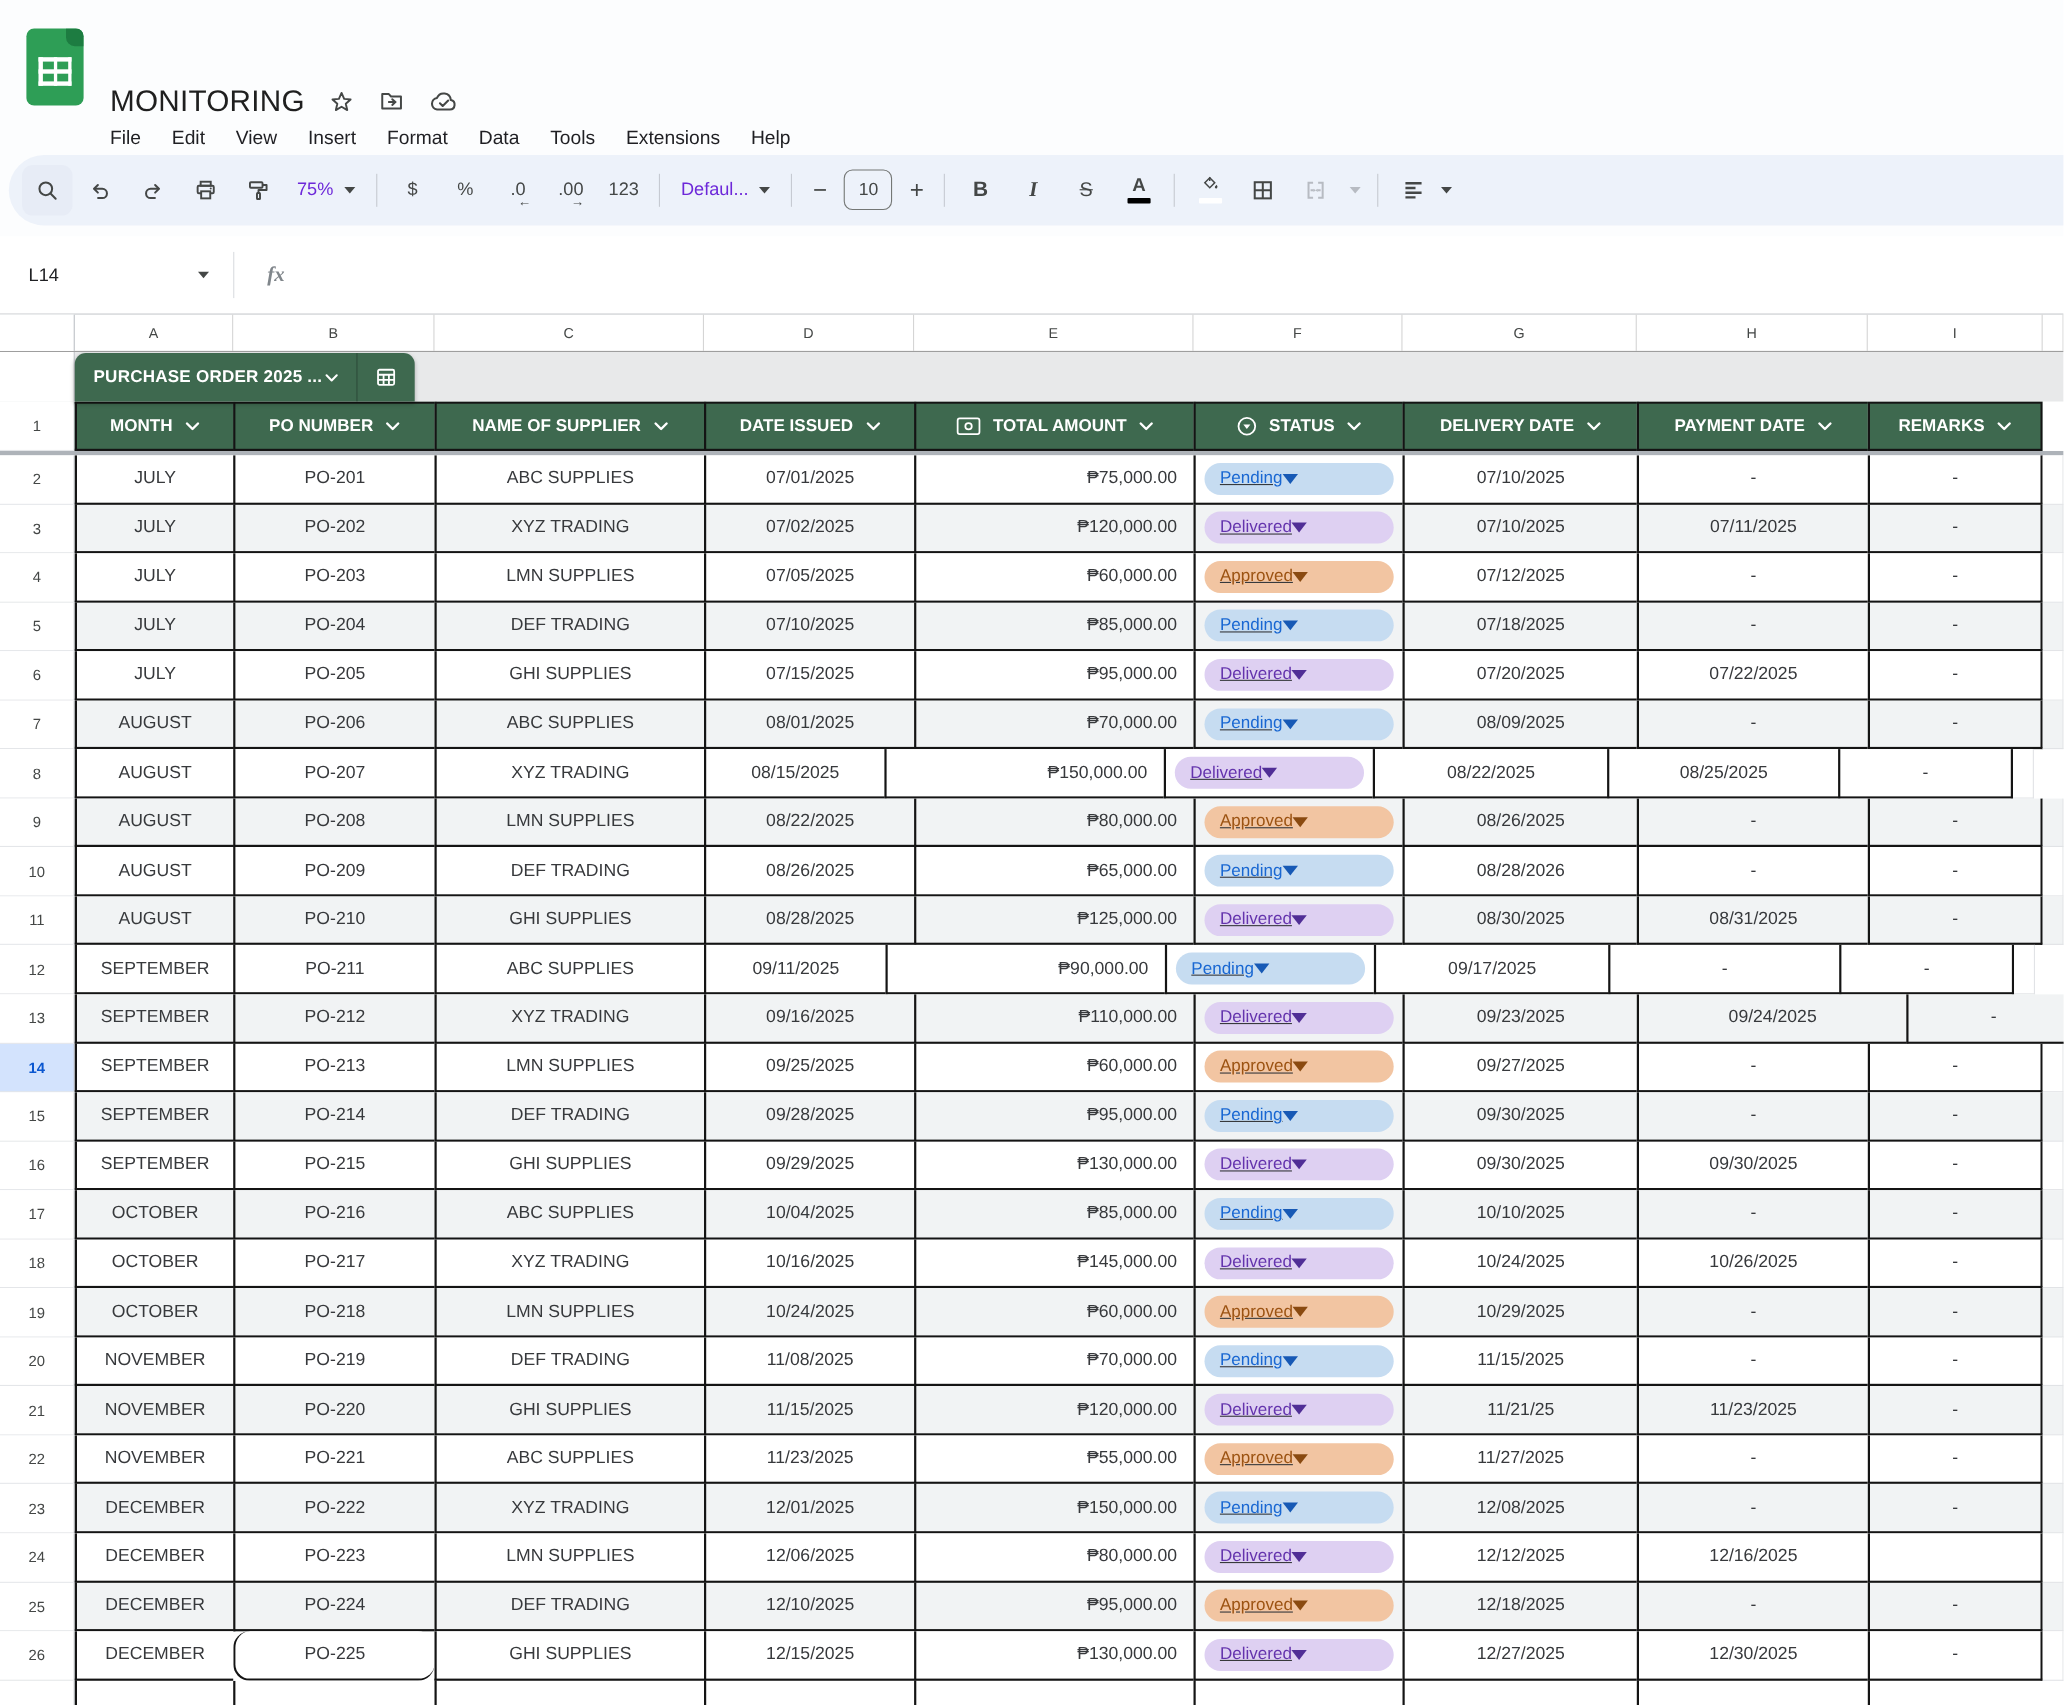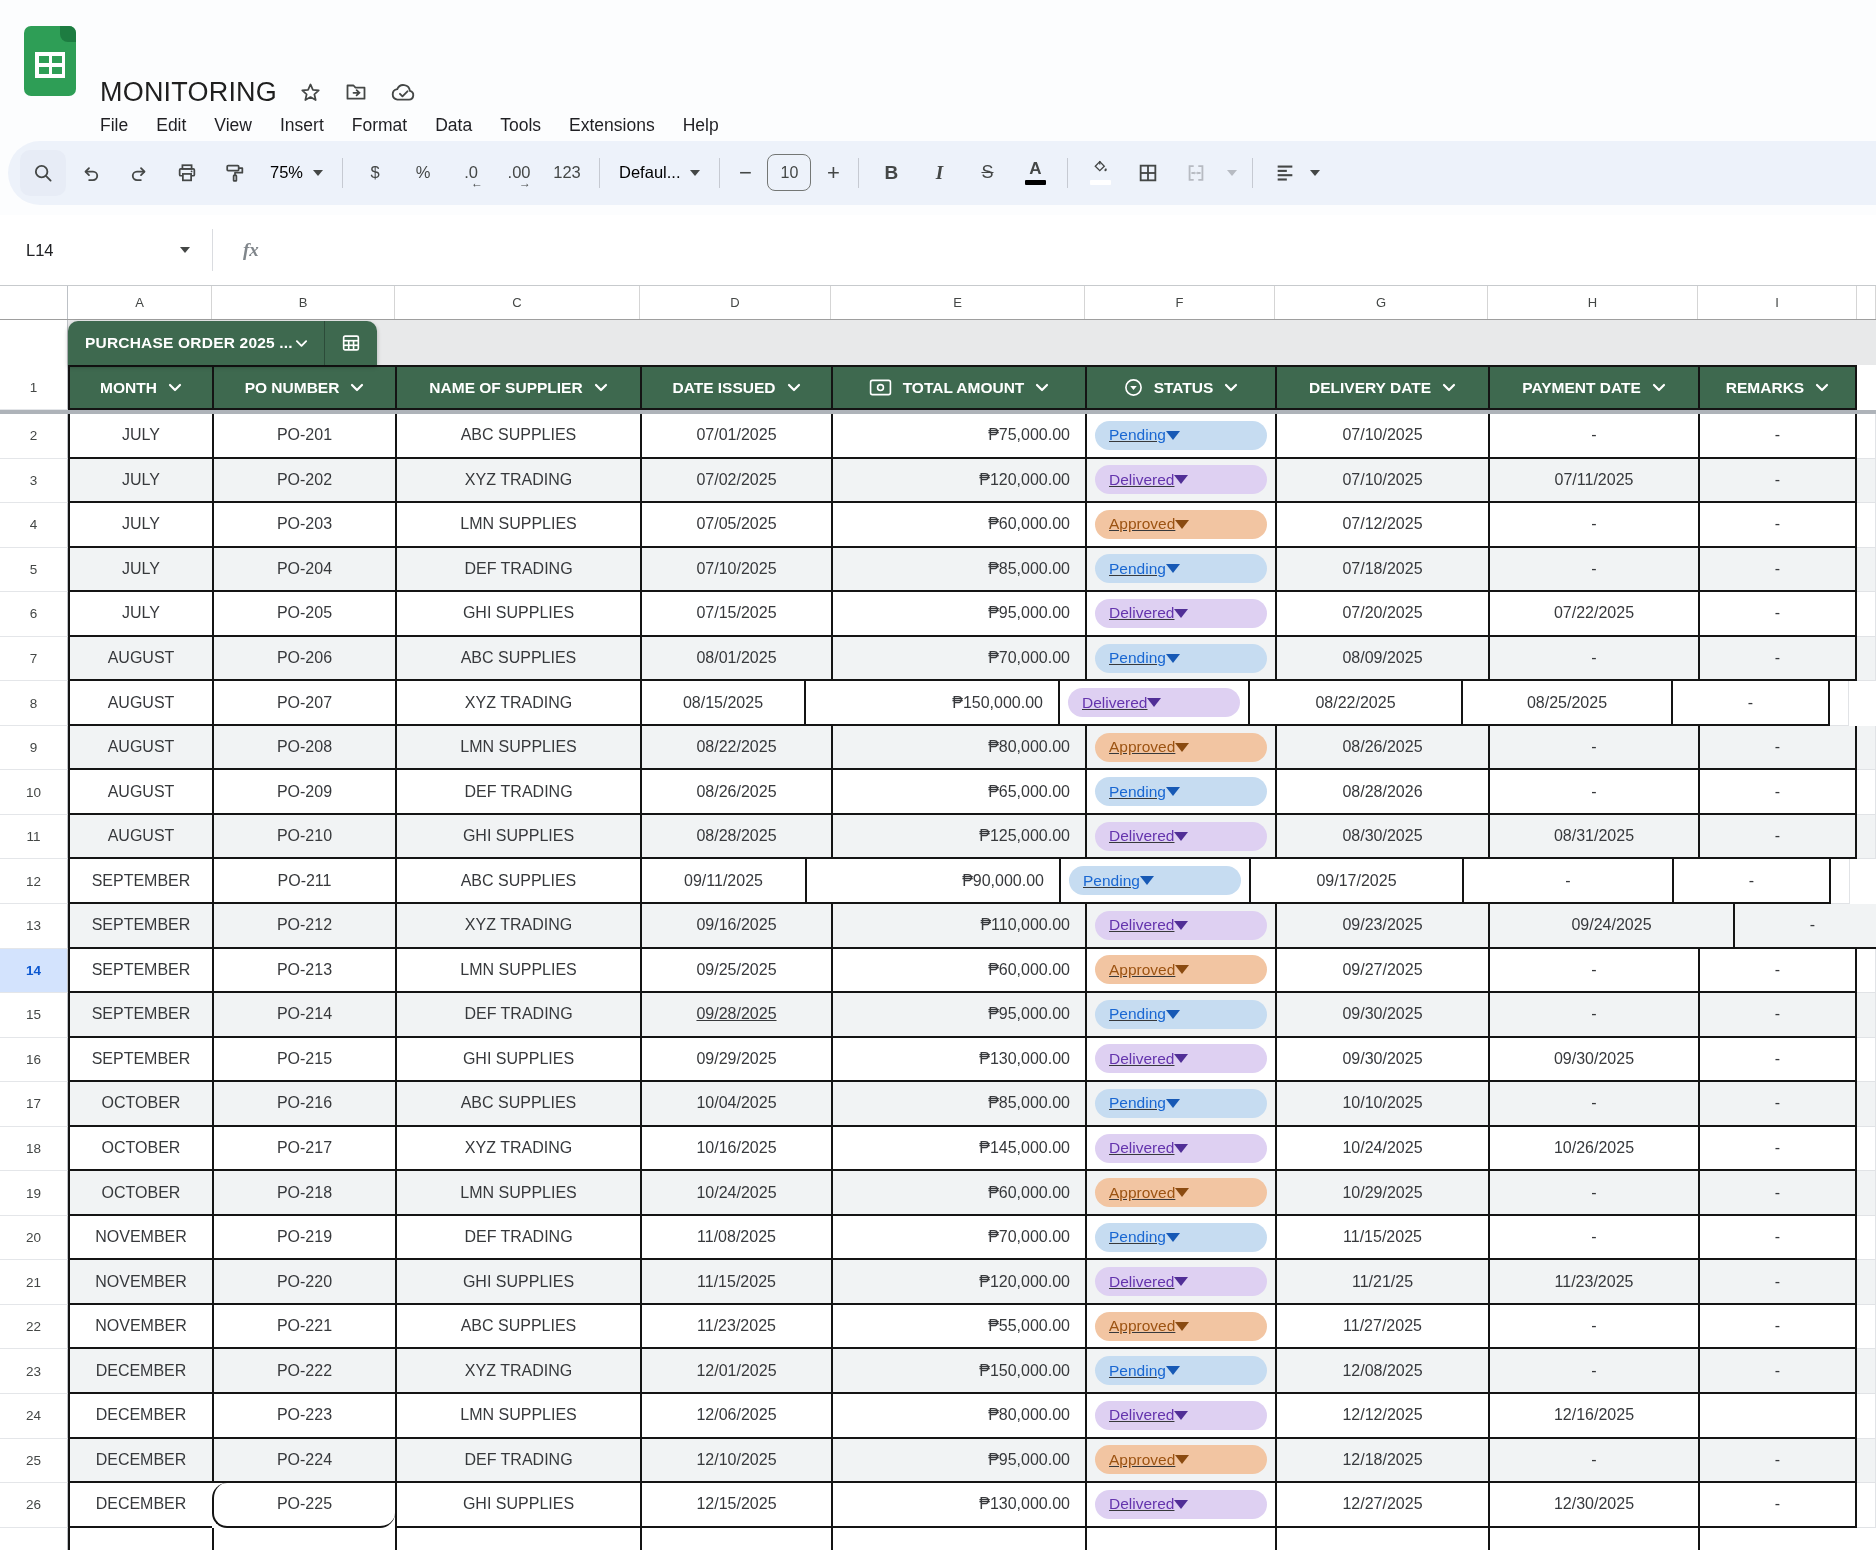--- a/index.html
+++ b/index.html
@@ -19,21 +19,21 @@
   .tb-ic { display:flex; align-items:center; }
   .menu-row { display:flex; gap:28px; margin-top:5px; font-size:17.5px; color:#1f1f23; }
   .menu-item { cursor:default; }
 
   
   .toolbar-row { height:85px; background:#fcfdfe; display:flex; align-items:center; padding-left:8px; }
   .toolbar { height:64px; background:#edf2fa; border-radius:32px 0 0 32px; flex:1; display:flex; align-items:center; padding:0 12px; gap:2px; }
   .tbtn { min-width:46px; height:46px; display:flex; align-items:center; justify-content:center; border-radius:23px; color:#444746; }
   .tbtn.search-btn { background:#e7ecf6; border-radius:10px; }
   .tb-sep { width:1px; height:30px; background:#c6cad2; margin:0 7px; flex:none; }
-  .tb-label { font-size:16.5px; color:#000000; }
+  .tb-label { font-size:16.5px; color:#6d28d9; }
   .zoom-box,.font-box { display:flex; align-items:center; gap:10px; padding:0 10px; }
   .caret-dn { width:0; height:0; border-left:5px solid transparent; border-right:5px solid transparent; border-top:6px solid #444746; }
   .fmt-txt { font-size:16.5px; color:#444746; font-weight:500; }
   .dec { position:relative; font-size:16.5px; font-weight:500; color:#444746; }
   .dec small { position:absolute; font-size:12px; left:50%; top:13px; }
   .size-box { width:44px; height:37px; border:1.5px solid #747775; border-radius:8px; display:flex; align-items:center; justify-content:center; font-size:16px; color:#444746; margin:0 4px; }
   .bold-b { font-size:19px; font-weight:bold; }
   .ital-i { font-size:19px; font-style:italic; font-family:"Liberation Serif",serif; font-weight:bold; }
   .strike-s { font-size:18px; text-decoration:line-through; font-weight:500; }
   .stack { display:flex; flex-direction:column; align-items:center; gap:3px; }
@@ -616,21 +616,21 @@
       <div class="cell" style="width: 213px;">09/27/2025</div>
       <div class="cell" style="width: 210px;">-</div>
       <div class="cell last" style="width: 159px;">-</div>
       <div class="sliver"></div>
     </div>
     <div class="trow band">
       <div class="gut">15</div>
       <div class="cell" style="width: 144px;">SEPTEMBER</div>
       <div class="cell" style="width: 183px;">PO-214</div>
       <div class="cell" style="width: 245px;">DEF TRADING</div>
-      <div class="cell" style="width: 191px; text-decoration: underline;">09/28/2025</div>
+      <div class="cell" style="width: 191px;">09/28/2025</div>
       <div class="cell al-r" style="width: 254px;">₱95,000.00</div>
       <div class="cell" style="width: 190px;">
         <div class="chip" style="background: rgb(198, 220, 241);">
           <span class="chip-label" style="color: rgb(25, 103, 210);">Pending</span>
           <span class="chip-caret" style="border-top-color: rgb(23, 89, 181);"></span>
         </div>
       </div>
       <div class="cell" style="width: 213px;">09/30/2025</div>
       <div class="cell" style="width: 210px;">-</div>
       <div class="cell last" style="width: 159px;">-</div>

